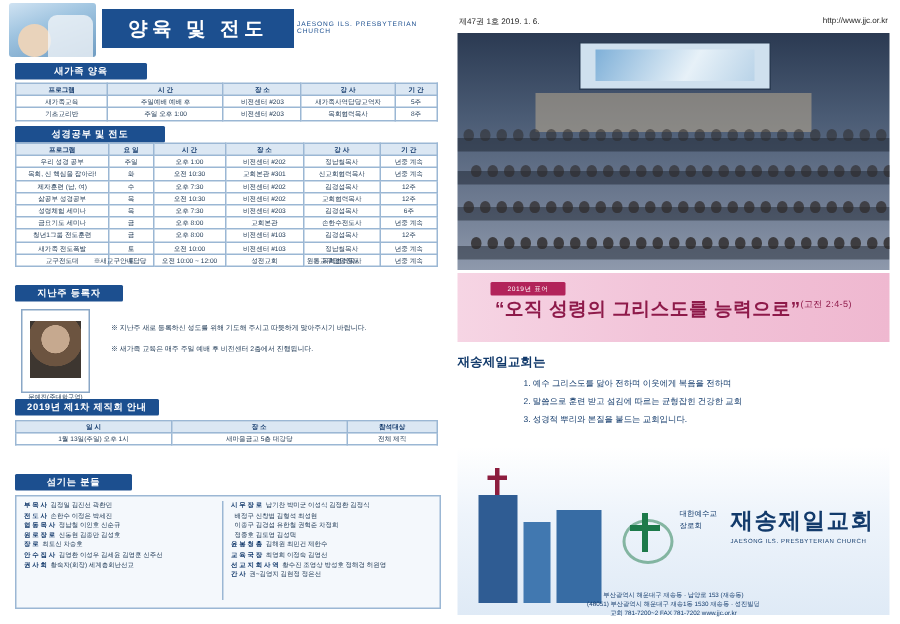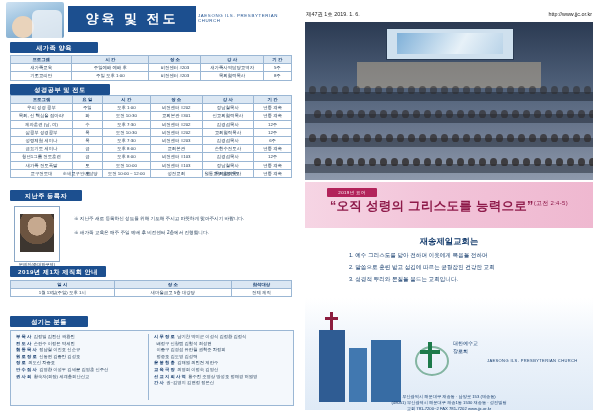--- a/index.html
+++ b/index.html
@@ -72,21 +72,21 @@
 
   .verse-band{position:absolute;left:305px;top:182px;width:288px;height:46px;
      background:linear-gradient(90deg,#f6d5e4 0%,#f2c4d9 45%,#efb8d0 100%);}
   .verse-tag{position:absolute;left:22px;top:6px;width:50px;height:9px;background:#b2235a;color:#fff;
      font-size:4.4px;line-height:9px;text-align:center;border-radius:1px;letter-spacing:.4px;}
   .verse-main{position:absolute;left:10px;top:16px;width:268px;text-align:center;
      font-size:12.5px;font-weight:bold;color:#8e1a4a;letter-spacing:.3px;}
   .verse-ref{font-size:6px;font-weight:normal;color:#8e1a4a;vertical-align:super;}
 
   .church-intro{position:absolute;left:305px;top:236px;width:288px;height:60px;}
-  .ci-title{position:absolute;left:0;top:0;width:288px;text-align:center;font-size:8.4px;font-weight:bold;color:#123a6b;}
+  .ci-title{position:absolute;left:0;top:0;width:288px;font-size:8.4px;font-weight:bold;color:#123a6b;}
   .ci-line{position:absolute;font-size:5.6px;color:#123a6b;}
 
   .lower-art{position:absolute;left:305px;top:298px;width:288px;height:112px;
      background:linear-gradient(180deg,#ffffff 0%,#eef4fb 40%,#dfeaf6 100%);overflow:hidden;}
   .tower{position:absolute;background:#2f5c93;}
   .cross-v{position:absolute;background:#8c1d3e;}
   .church-box{position:absolute;right:4px;bottom:30px;width:176px;height:44px;}
   .logo{position:absolute;left:0;top:4px;width:34px;height:34px;}
   .logo-cross{position:absolute;left:15px;top:2px;width:4px;height:26px;background:#1d7a4a;}
   .logo-arm{position:absolute;left:7px;top:10px;width:20px;height:4px;background:#1d7a4a;}
@@ -429,20 +429,21 @@
     <div class="cross-v" style="left:20px;bottom:90px;width:13px;height:3px;"></div>
 
     <div class="church-box">
       <div class="logo">
         <div class="logo-circle"></div>
         <div class="logo-cross"></div>
         <div class="logo-arm"></div>
       </div>
       <div class="c-kor">대한예수교</div>
       <div class="c-kor" style="top:12px;">장로회</div>
+      <div class="c-name">재송제일교회</div>
       <div class="c-eng">JAESONG ILS. PRESBYTERIAN CHURCH</div>
     </div>
   </div>
 
   <div class="addr">
     <div>부산광역시 해운대구 재송동  ·  남양로 153 (재송동)</div>
     <div>(48051) 부산광역시 해운대구 재송1동 1530 재송동  ·  성진빌딩</div>
     <div>교회 781-7200~2   FAX 781-7202   www.jjc.or.kr</div>
   </div>
 

